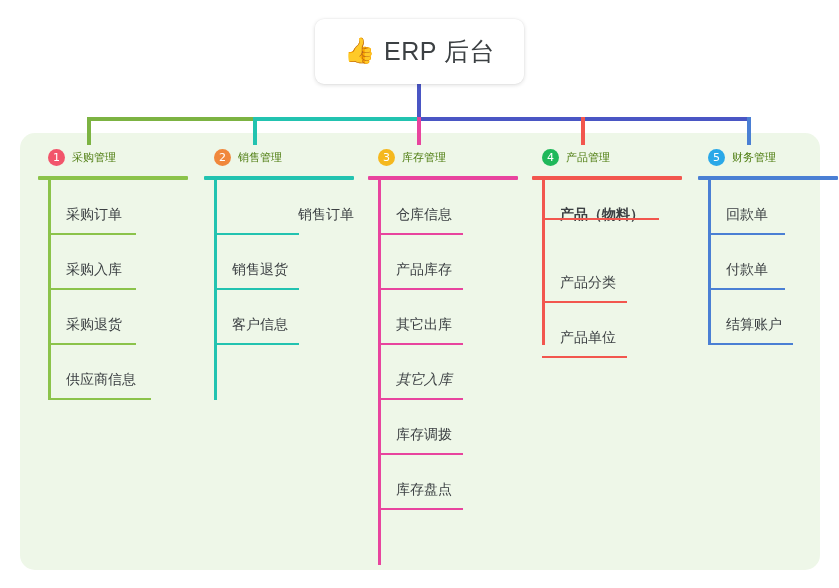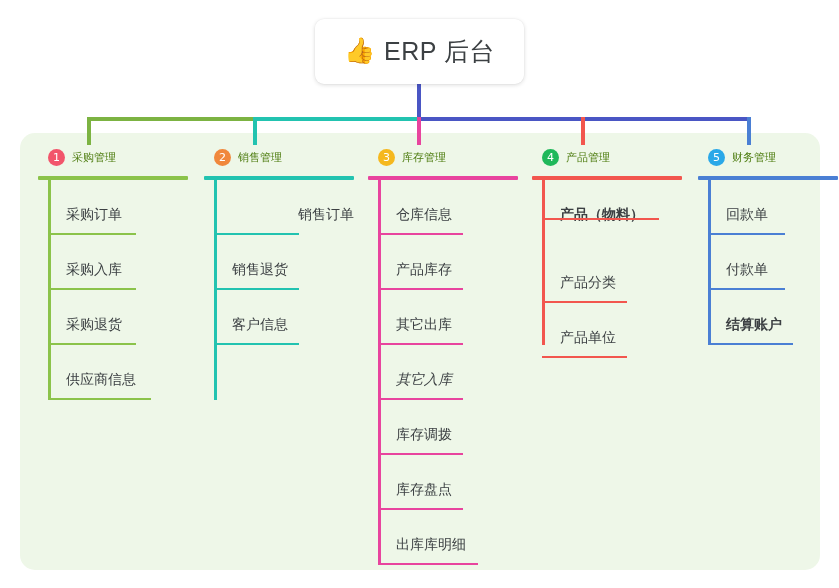--- a/index.html
+++ b/index.html
@@ -232,24 +232,20 @@
           <div class="leaf-rule" style="background: rgb(232, 68, 158); width: 85px;"></div>
         </div>
         <div class="leaf" style="height: 55px;">
           <span class="leaf-label">库存调拨</span>
           <div class="leaf-rule" style="background: rgb(232, 68, 158); width: 85px;"></div>
         </div>
         <div class="leaf" style="height: 55px;">
           <span class="leaf-label">库存盘点</span>
           <div class="leaf-rule" style="background: rgb(232, 68, 158); width: 85px;"></div>
         </div>
-        <div class="leaf" style="height: 55px;">
-          <span class="leaf-label">出库库明细</span>
-          <div class="leaf-rule" style="background: rgb(232, 68, 158); width: 100px;"></div>
-        </div>
       </div>
     </div>
     <div class="column" style="left: 532px; width: 150px;">
       <div class="col-head">
         <span class="badge" style="background: rgb(31, 184, 90);">4</span>
         <span class="col-title">产品管理</span>
       </div>
       <div class="col-rule" style="background: rgb(242, 86, 78); width: 150px;"></div>
       <div style="position: relative;">
         <div class="spine" style="background: rgb(242, 86, 78); top: 0px; height: 165px;"></div>
@@ -276,19 +272,19 @@
       <div style="position: relative;">
         <div class="spine" style="background: rgb(74, 127, 212); top: 0px; height: 165px;"></div>
         <div class="leaf" style="height: 55px;">
           <span class="leaf-label">回款单</span>
           <div class="leaf-rule" style="background: rgb(74, 127, 212); width: 77px;"></div>
         </div>
         <div class="leaf" style="height: 55px;">
           <span class="leaf-label">付款单</span>
           <div class="leaf-rule" style="background: rgb(74, 127, 212); width: 77px;"></div>
         </div>
-        <div class="leaf" style="height: 55px; font-weight: bold;">
+        <div class="leaf" style="height: 55px;">
           <span class="leaf-label">结算账户</span>
           <div class="leaf-rule" style="background: rgb(74, 127, 212); width: 85px;"></div>
         </div>
       </div>
     </div>
   </div>
 
 </body></html>

